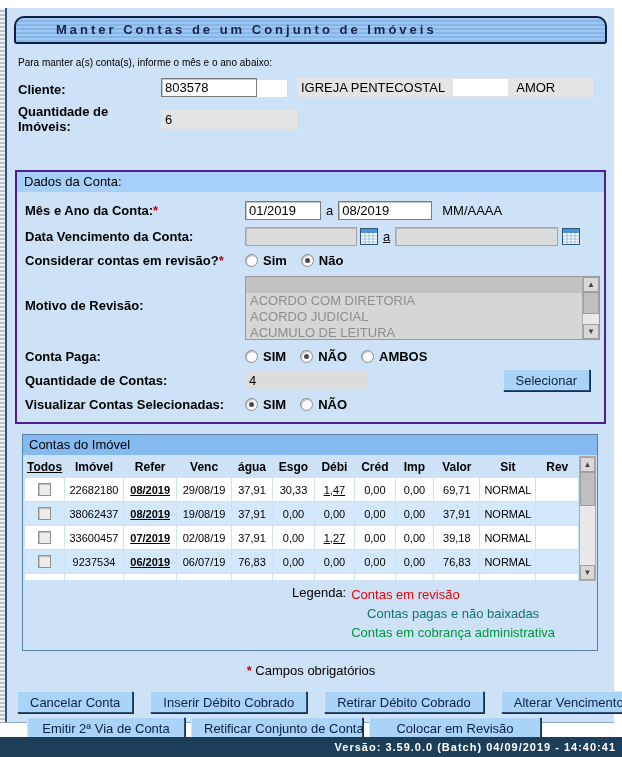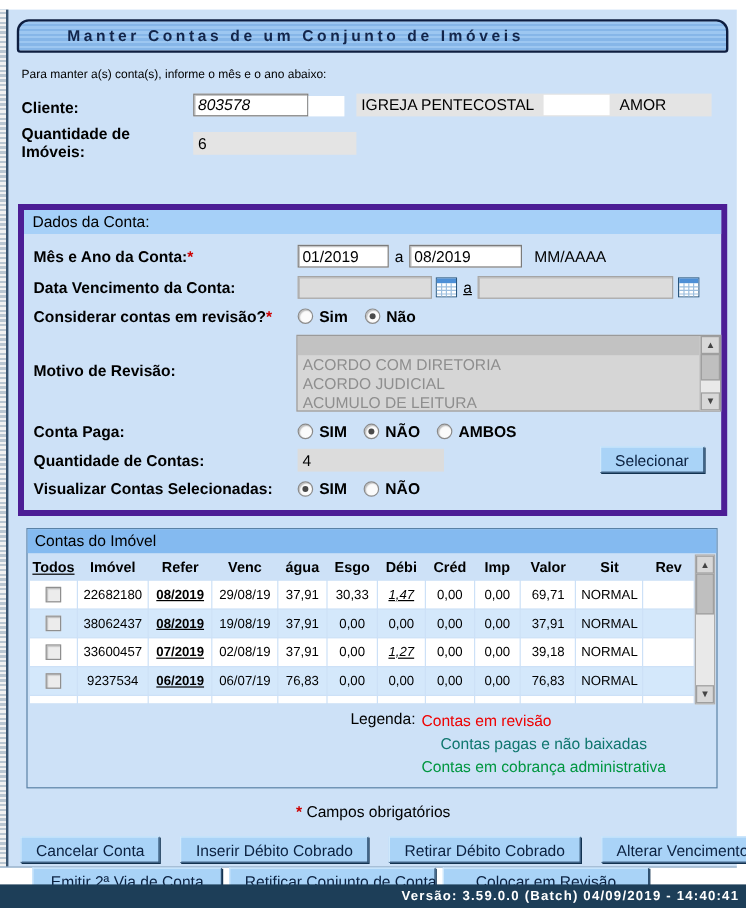--- a/index.html
+++ b/index.html
@@ -53,21 +53,21 @@
   }
   .flat-gray {
     height:19px; background:#e4e4e4; font-size:13px; color:#000;
     display:flex; align-items:center; padding:0 4px;
   }
   .redact { display:inline-block; background:#ffffff; height:17px; }
 
   
   .box {
     margin:36px 3px 0 2px;
-    border:5px solid #4c1d95;
+    border:2px solid #4c1d95;
   }
   .box-hdr {
     height:20px; line-height:20px; background:#a6d0f8;
     font-size:13px; color:#000; padding-left:7px;
   }
   .box .frow { padding-left:8px; }
   .flabel.w2 { width:220px; }
 
   .sep { font-size:13px; margin:0 5px; font-weight:normal; }
   .fmt { font-size:13px; margin-left:10px; }
@@ -121,21 +121,21 @@
   }
   table.grid td {
     font-size:11px; color:#000; height:23px; padding:0 4px; white-space:nowrap;
     text-align:center;
   }
   tr.r-even td { background:#ffffff; }
   tr.r-odd td { background:#d4e8fb; }
   tr.r-part td { height:6px; background:#ffffff; padding:0; }
   td.num { text-align:right; }
   .lnk { font-weight:bold; text-decoration:underline; color:#000; cursor:pointer; }
-  .ulnk { text-decoration:underline; cursor:pointer;font-style:italic; }
+  .ulnk { text-decoration:underline; cursor:pointer; }
   th .lnk { font-size:12px; }
   .cb {
     width:13px; height:13px; background:#ececec; border:1px solid #8f8f8f; display:inline-block;
     box-shadow: inset 1px 1px 1px rgba(0,0,0,.2); cursor:pointer; vertical-align:middle;
   }
   .tbl-scroll { width:17px; display:flex; flex-direction:column; background:#e9e9e9; border:1px solid #adadad; }
 
   
   .legend { display:flex; justify-content:flex-end; padding:4px 42px 8px 0; }
   .legend .lab { font-size:13px; color:#000; margin-right:5px; }
@@ -172,21 +172,21 @@
   <div class="inner">
 
     <div class="title-tab">
       <span>Manter Contas de um Conjunto de Imóveis</span>
     </div>
 
     <div class="intro">Para manter a(s) conta(s), informe o mês e o ano abaixo:</div>
 
     <div class="frow" style="margin-top:10px;align-items:flex-end;">
       <span class="flabel w1">Cliente:</span>
-      <input class="tinput" style="width: 96px; font-style: italic;" readonly="" value="803578">
+      <input class="tinput" style="width: 96px;" readonly="" value="803578">
       <span class="redact" style="width:30px;"></span>
       <div class="flat-gray" style="width:296px; margin-left:10px;">
         <span>IGREJA PENTECOSTAL</span>
         <span class="redact" style="width:55px; margin:0 8px;"></span>
         <span>AMOR</span>
       </div>
     </div>
 
     <div class="frow">
       <span class="flabel w1">Quantidade de Imóveis:</span>

